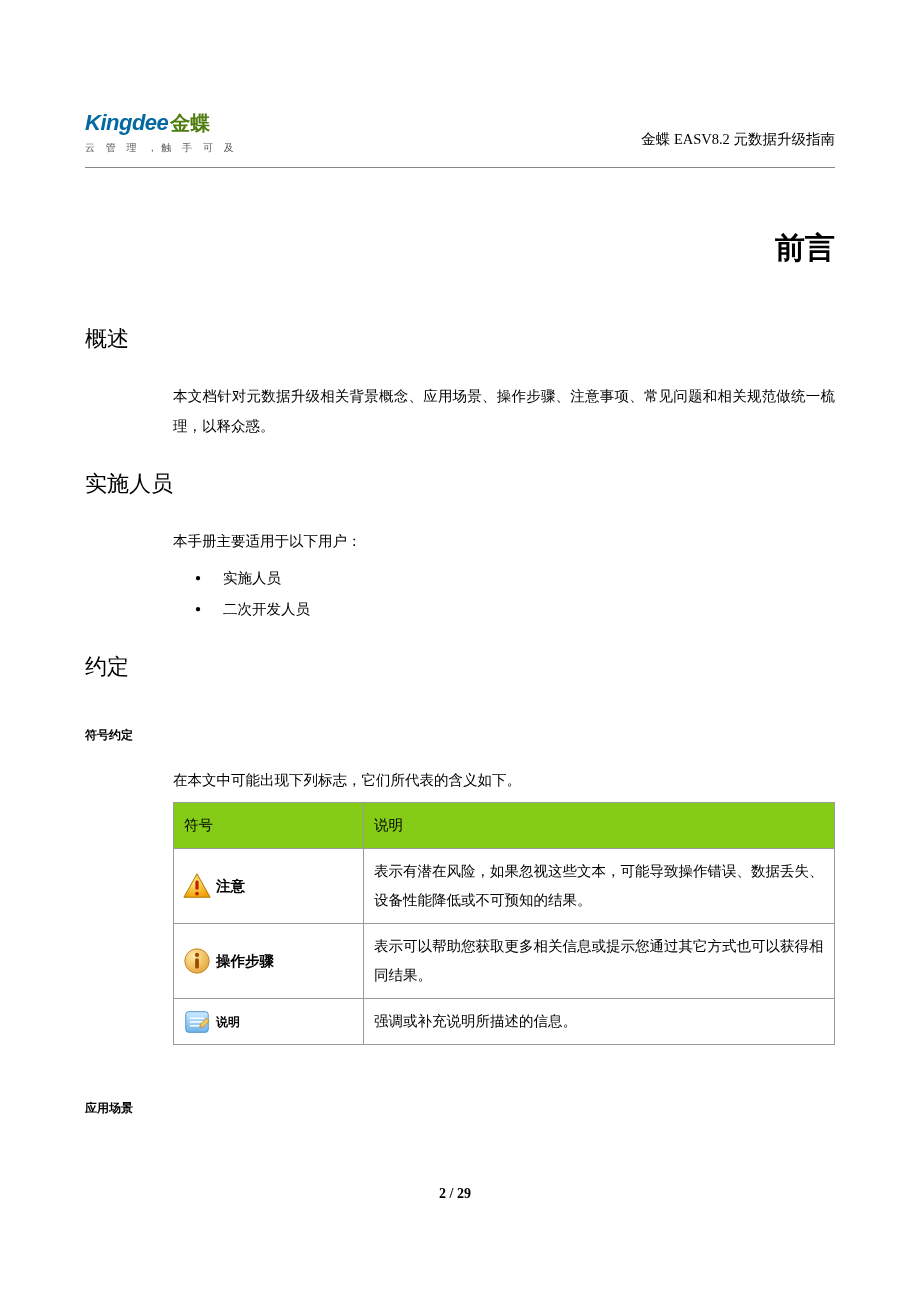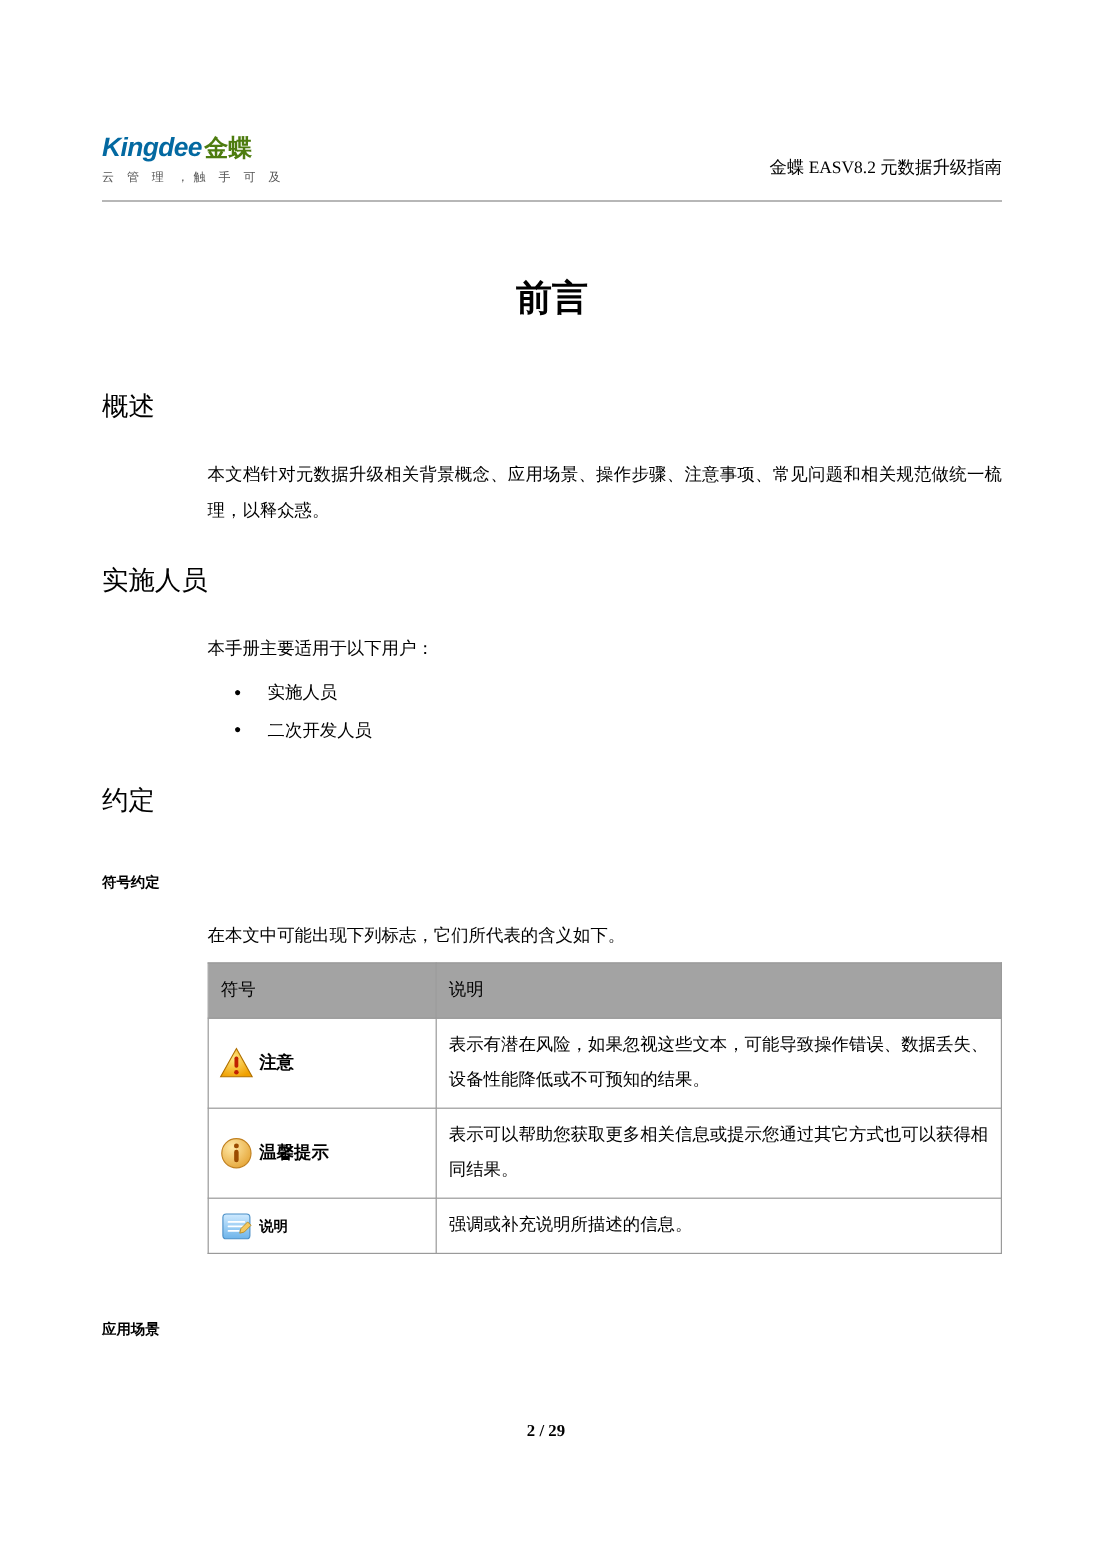--- a/index.html
+++ b/index.html
@@ -45,21 +45,21 @@
     letter-spacing: 4px;
     margin-top: 4px;
   }
   .doc-title-header {
     font-size: 14.5px;
     margin-top: 20px;
   }
   .title {
     font-family: "SimHei", "Heiti SC", sans-serif;
     font-size: 30px;
-    text-align: center;
+    text-align: right;
     margin-bottom: 55px;
     font-weight: bold;
   }
   .h1 {
     font-size: 22px;
     margin-bottom: 28px;
     margin-top: 10px;
   }
   .h2 {
     font-family: "SimHei", "Heiti SC", sans-serif;
@@ -98,21 +98,21 @@
     margin-top: 6px;
   }
   table.symbols th, table.symbols td {
     border: 1px solid #9a9a9a;
     padding: 8px 10px;
     font-size: 14.5px;
     vertical-align: middle;
     text-align: left;
   }
   table.symbols th {
-    background: #a3a3a3;
+    background: #84cc16;
     font-weight: normal;
     font-family: "SimHei","Heiti SC",sans-serif;
   }
   table.symbols td.sym-cell {
     width: 190px;
     padding: 6px 8px;
   }
   .sym-wrap {
     display: flex;
     align-items: center;
@@ -203,21 +203,21 @@
               <defs>
                     <radialGradient id="g2" cx="35%" cy="30%" r="75%">
                       <stop offset="0%" stop-color="#ffe9a8"></stop>
                       <stop offset="100%" stop-color="#e6a73a"></stop>
                     </radialGradient>
                   </defs>
               <circle cx="16" cy="16" r="13" fill="url(#g2)" stroke="#c08020" stroke-width="1"></circle>
               <circle cx="16" cy="9.5" r="2.2" fill="#9b4b00"></circle>
               <rect x="14" y="13" width="4" height="11" rx="2" fill="#9b4b00"></rect>
             </svg>
-            <span class="sym-label">温馨提示</span>
+            <span class="sym-label">操作步骤</span>
           </div>
         </td>
         <td class="desc-cell">表示可以帮助您获取更多相关信息或提示您通过其它方式也可以获得相同结果。</td>
       </tr>
       <tr>
         <td class="sym-cell">
           <div class="sym-wrap">
             <svg class="icon-svg" viewBox="0 0 32 32">
               <defs>
                     <linearGradient id="g3" x1="0" y1="0" x2="0" y2="1">

